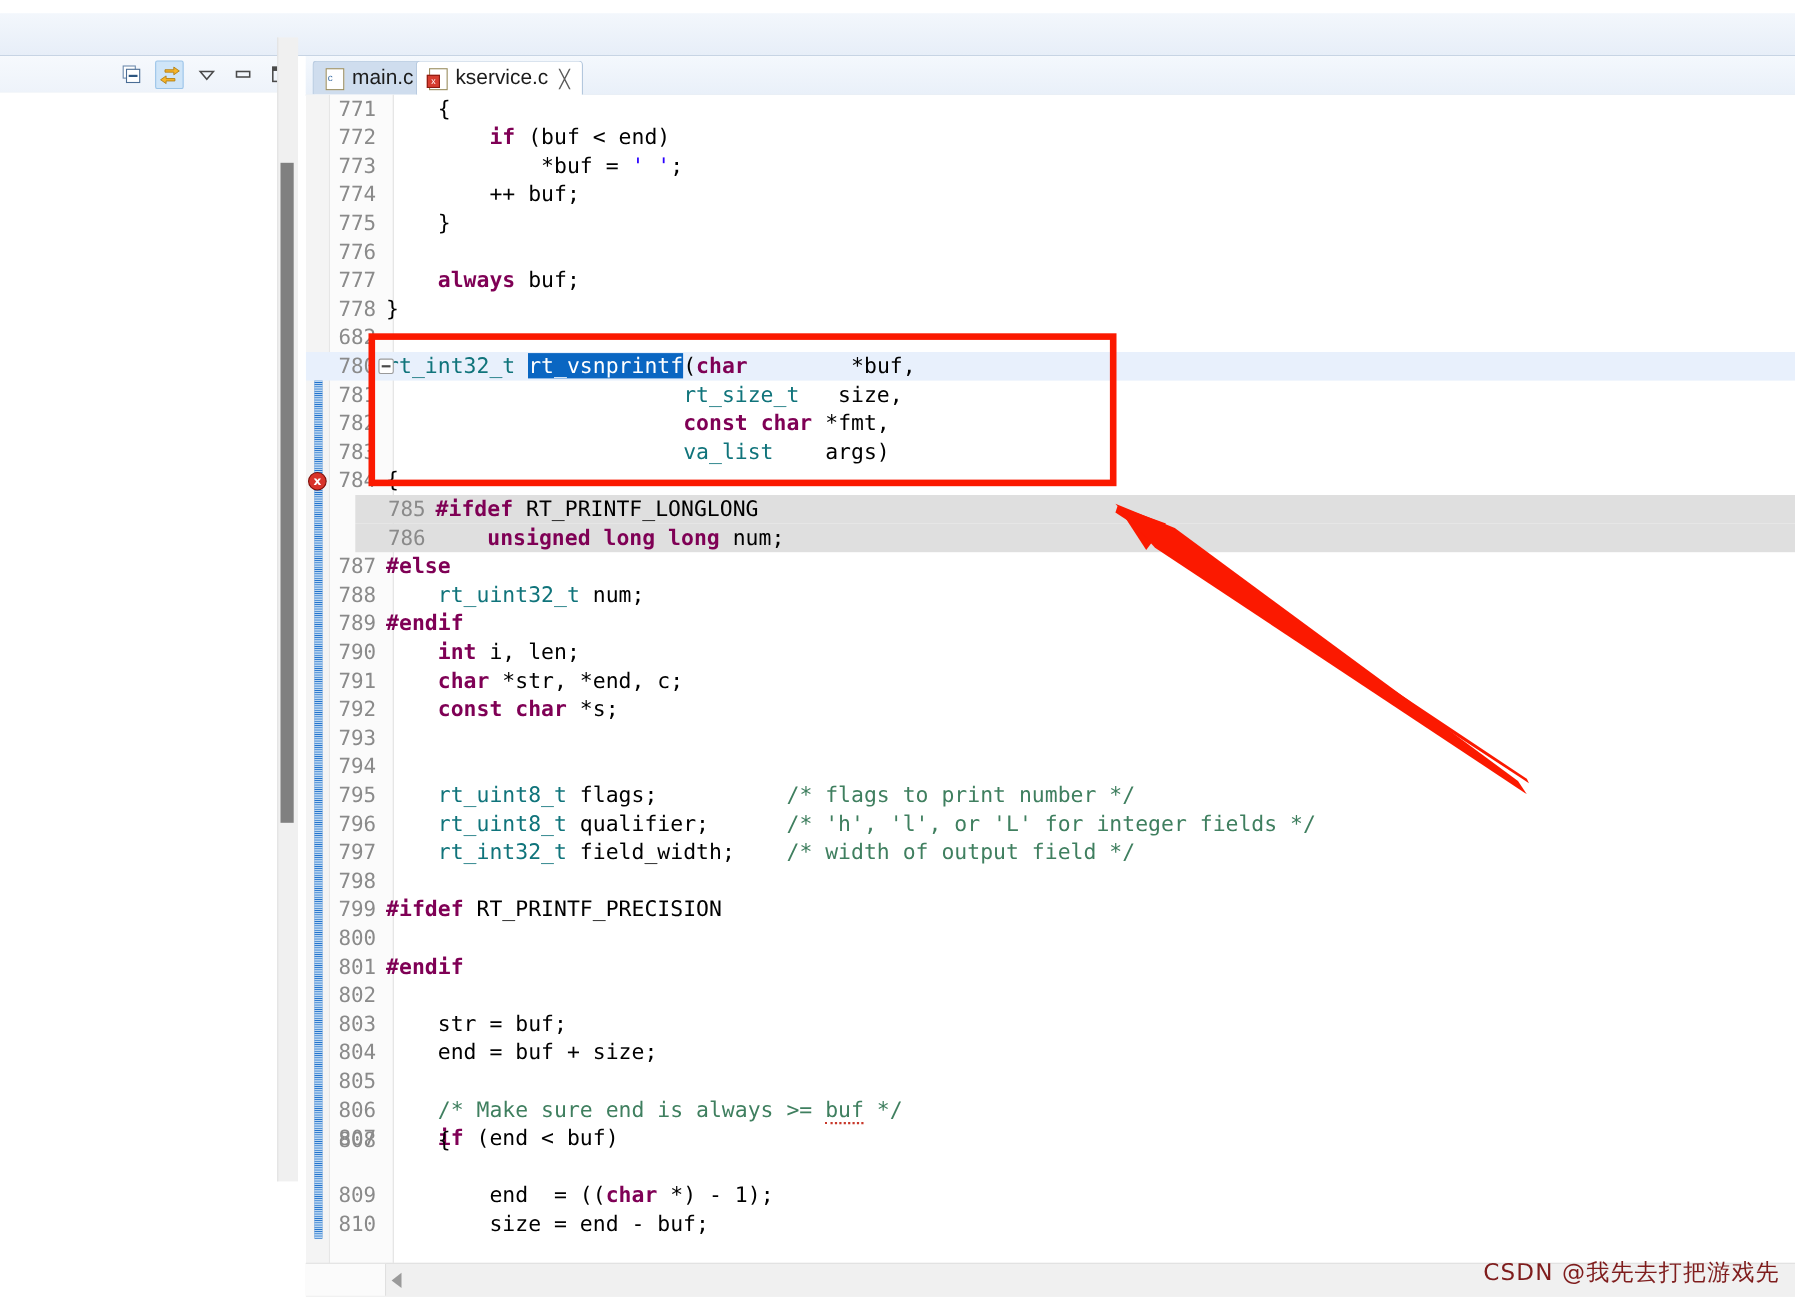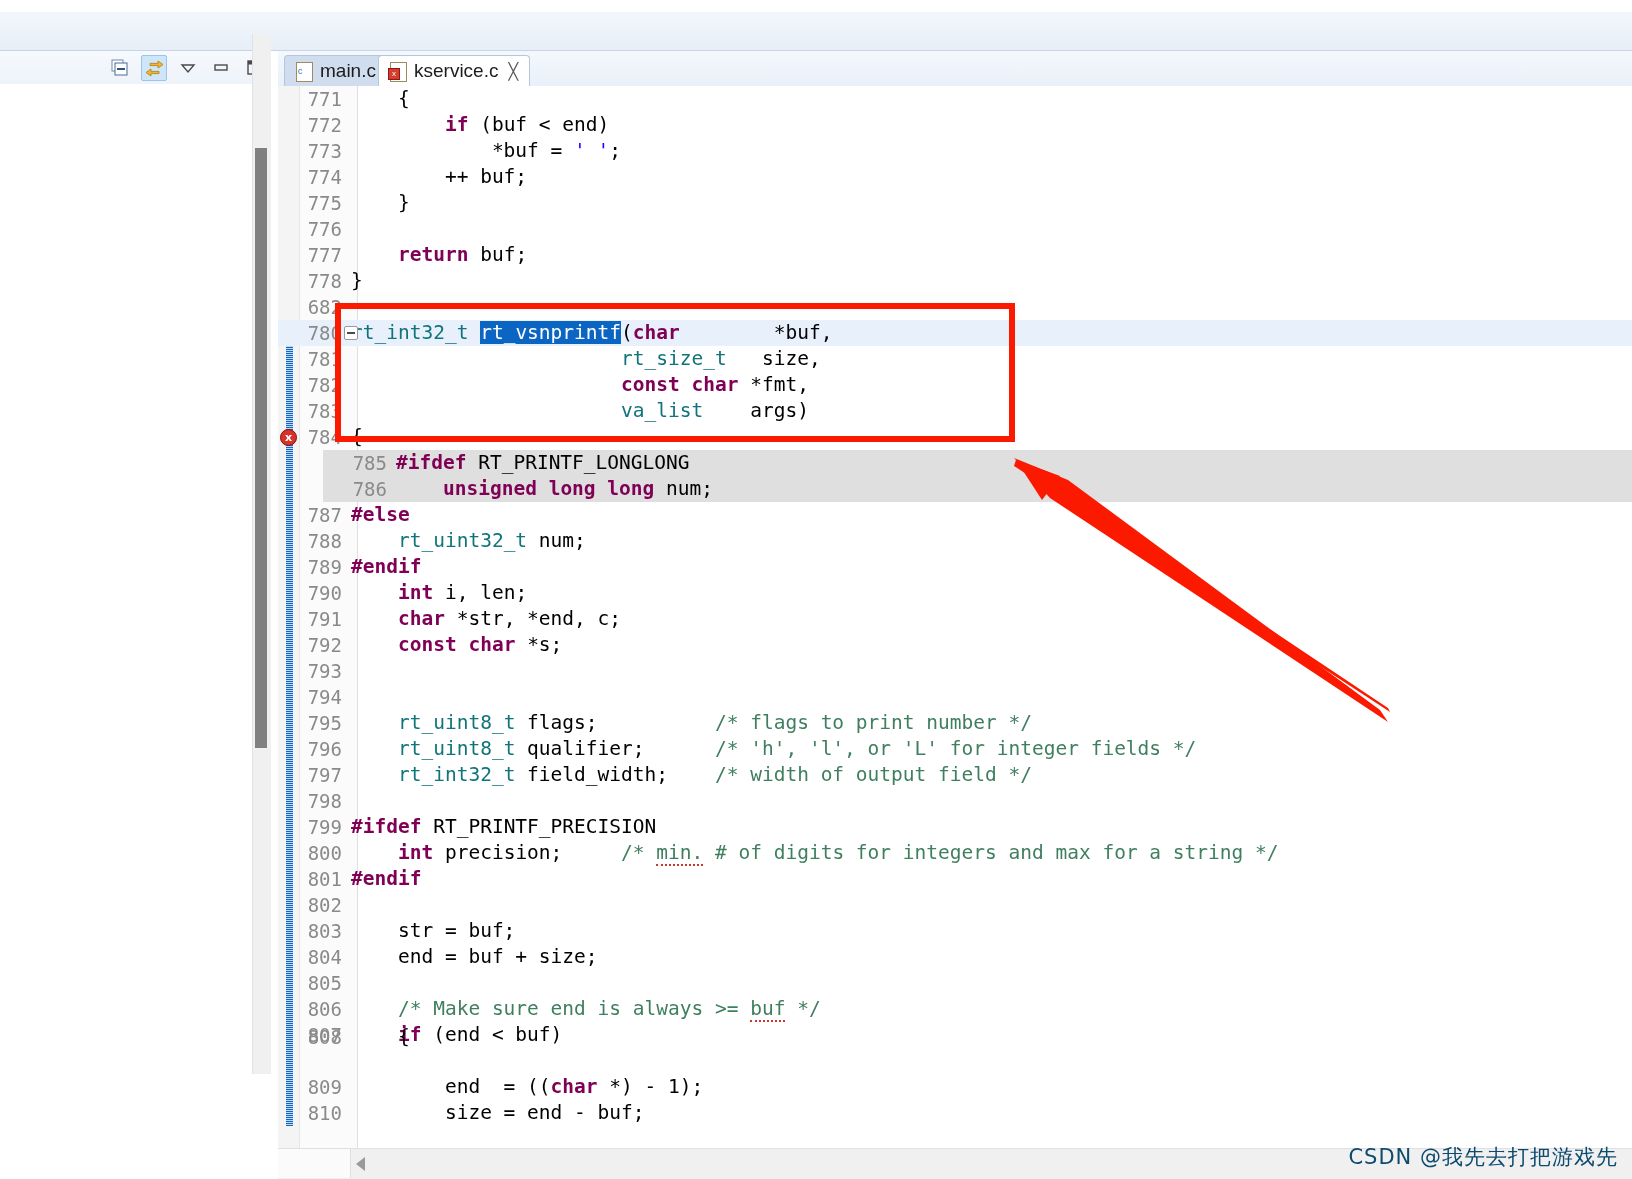--- a/index.html
+++ b/index.html
@@ -219,21 +219,21 @@
     pointer-events: none;
   }
   .anno-arrow {
     position: absolute; left: 990px; top: 440px;
     width: 420px; height: 290px; pointer-events: none;
   }
 
   
   .watermark {
     position: absolute; right: 14px; bottom: 8px;
-    font-size: 21px; color: #0c4a6e;
+    font-size: 21px; color: #7f1d1d;
     font-family: "DejaVu Sans", "Liberation Sans", sans-serif;
     letter-spacing: 1px;
   }
 </style>
 </head>
 <body>
 
 <div id="root">
 
   <div class="win-strip"></div>
@@ -316,21 +316,21 @@
       <div class="annot-col"></div>
       <div class="gutter-sep"></div>
       <div class="changebar" style="top: 234px; height: 806px;"></div>
       <div id="lines">
           <div class="line" style="top: 0px;"><span class="num">771</span><span class="txt"><span>    {</span></span></div>
           <div class="line" style="top: 26px;"><span class="num">772</span><span class="txt"><span>        </span><span class="kw">if</span><span> (buf &lt; end)</span></span></div>
           <div class="line" style="top: 52px;"><span class="num">773</span><span class="txt"><span>            *buf = </span><span class="str">' '</span><span>;</span></span></div>
           <div class="line" style="top: 78px;"><span class="num">774</span><span class="txt"><span>        ++ buf;</span></span></div>
           <div class="line" style="top: 104px;"><span class="num">775</span><span class="txt"><span>    }</span></span></div>
           <div class="line" style="top: 130px;"><span class="num">776</span><span class="txt"><span></span></span></div>
-          <div class="line" style="top: 156px;"><span class="num">777</span><span class="txt"><span>    </span><span class="kw">return</span><span> buf;</span></span></div>
+          <div class="line" style="top: 156px;"><span class="num">777</span><span class="txt"><span>    </span><span class="kw">always</span><span> buf;</span></span></div>
           <div class="line" style="top: 182px; text-decoration: underline;"><span class="num">778</span><span class="txt"><span>}</span></span></div>
           <div class="line" style="top: 208px;"><span class="num">682</span><span class="txt"><span></span></span></div>
           <div class="line curline" style="top: 234px;"><span class="num">780</span><span class="txt"><span class="typ">rt_int32_t</span><span> </span><span class="sel">rt_vsnprintf</span><span>(</span><span class="kw">char</span><span>        *buf,</span></span></div>
           <div class="line" style="top: 260px;"><span class="num">781</span><span class="txt"><span>                       </span><span class="typ">rt_size_t</span><span>   size,</span></span></div>
           <div class="line" style="top: 286px;"><span class="num">782</span><span class="txt"><span>                       </span><span class="kw">const</span><span> </span><span class="kw">char</span><span> *fmt,</span></span></div>
           <div class="line" style="top: 312px;"><span class="num">783</span><span class="txt"><span>                       </span><span class="typ">va_list</span><span>    args)</span></span></div>
           <div class="line" style="top: 338px;"><span class="num">784</span><span class="txt"><span>{</span></span></div>
           <div class="line inactive-pp" style="top: 364px;"><span class="num">785</span><span class="txt"><span class="pp">#ifdef</span><span> RT_PRINTF_LONGLONG</span></span></div>
           <div class="line inactive-pp" style="top: 390px;"><span class="num">786</span><span class="txt"><span>    </span><span class="kw">unsigned</span><span> </span><span class="kw">long</span><span> </span><span class="kw">long</span><span> num;</span></span></div>
           <div class="line" style="top: 416px;"><span class="num">787</span><span class="txt"><span class="pp">#else</span></span></div>
@@ -339,21 +339,21 @@
           <div class="line" style="top: 494px;"><span class="num">790</span><span class="txt"><span>    </span><span class="kw">int</span><span> i, len;</span></span></div>
           <div class="line" style="top: 520px;"><span class="num">791</span><span class="txt"><span>    </span><span class="kw">char</span><span> *str, *end, c;</span></span></div>
           <div class="line" style="top: 546px;"><span class="num">792</span><span class="txt"><span>    </span><span class="kw">const</span><span> </span><span class="kw">char</span><span> *s;</span></span></div>
           <div class="line" style="top: 572px;"><span class="num">793</span><span class="txt"><span></span></span></div>
           <div class="line" style="top: 598px;"><span class="num">794</span></div>
           <div class="line" style="top: 624px;"><span class="num">795</span><span class="txt"><span>    </span><span class="typ">rt_uint8_t</span><span> flags;          </span><span class="cmt">/* flags to print number */</span></span></div>
           <div class="line" style="top: 650px;"><span class="num">796</span><span class="txt"><span>    </span><span class="typ">rt_uint8_t</span><span> qualifier;      </span><span class="cmt">/* 'h', 'l', or 'L' for integer fields */</span></span></div>
           <div class="line" style="top: 676px;"><span class="num">797</span><span class="txt"><span>    </span><span class="typ">rt_int32_t</span><span> field_width;    </span><span class="cmt">/* width of output field */</span></span></div>
           <div class="line" style="top: 702px;"><span class="num">798</span><span class="txt"><span></span></span></div>
           <div class="line" style="top: 728px;"><span class="num">799</span><span class="txt"><span class="pp">#ifdef</span><span> RT_PRINTF_PRECISION</span></span></div>
-          <div class="line" style="top: 754px;"><span class="num">800</span><span class="txt"><span>    </span><span class="kw">int</span><span> precision;     </span><span class="cmt">/* </span><span class="cmt squig">min.</span><span class="cmt"> # of digits for integers and max for a string */</span></span></div>
+          <div class="line" style="top: 754px;"><span class="num">800</span></div>
           <div class="line" style="top: 780px;"><span class="num">801</span><span class="txt"><span class="pp">#endif</span></span></div>
           <div class="line" style="top: 806px;"><span class="num">802</span><span class="txt"><span></span></span></div>
           <div class="line" style="top: 832px;"><span class="num">803</span><span class="txt"><span>    str = buf;</span></span></div>
           <div class="line" style="top: 858px;"><span class="num">804</span><span class="txt"><span>    end = buf + size;</span></span></div>
           <div class="line" style="top: 884px;"><span class="num">805</span><span class="txt"><span></span></span></div>
           <div class="line" style="top: 910px;"><span class="num">806</span><span class="txt"><span class="cmt">    /* Make sure end is always &gt;= </span><span class="cmt squig">buf</span><span class="cmt"> */</span></span></div>
           <div class="line" style="top: 936px;"><span class="num">807</span><span class="txt"><span>    </span><span class="kw">if</span><span> (end &lt; buf)</span></span></div>
           <div class="line" style="top: 938px;"><span class="num">808</span><span class="txt"><span>    {</span></span></div>
           <div class="line" style="top: 988px;"><span class="num">809</span><span class="txt"><span>        end  = ((</span><span class="kw">char</span><span> *) - 1);</span></span></div>
           <div class="line" style="top: 1014px;"><span class="num">810</span><span class="txt"><span>        size = end - buf;</span></span></div>

